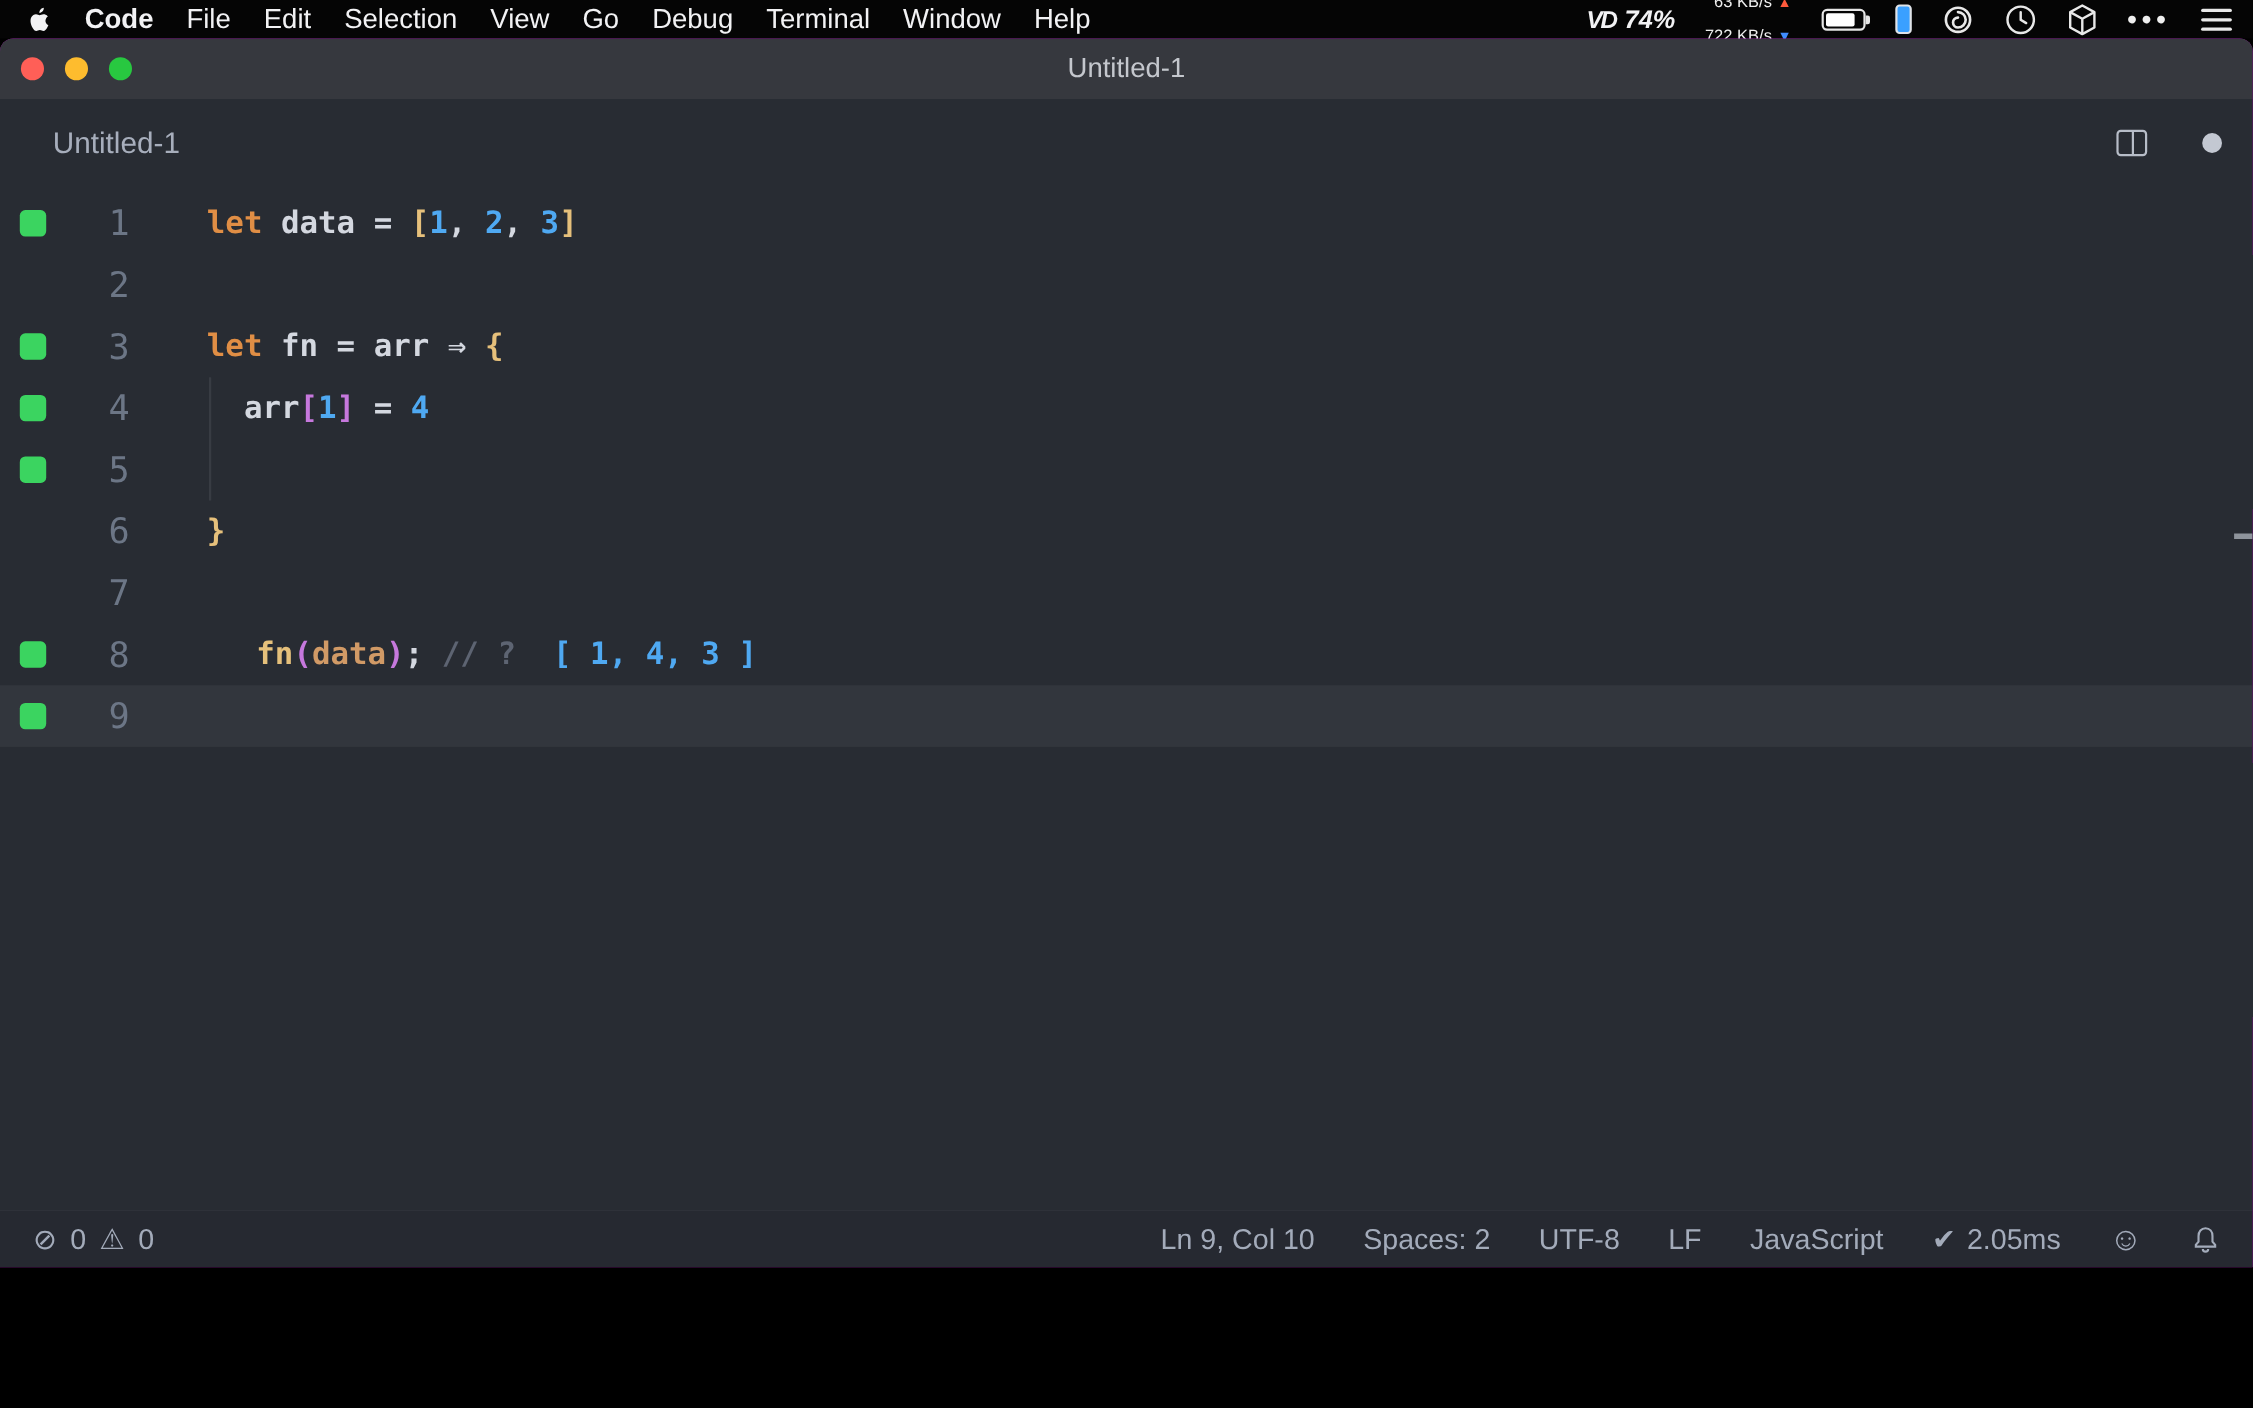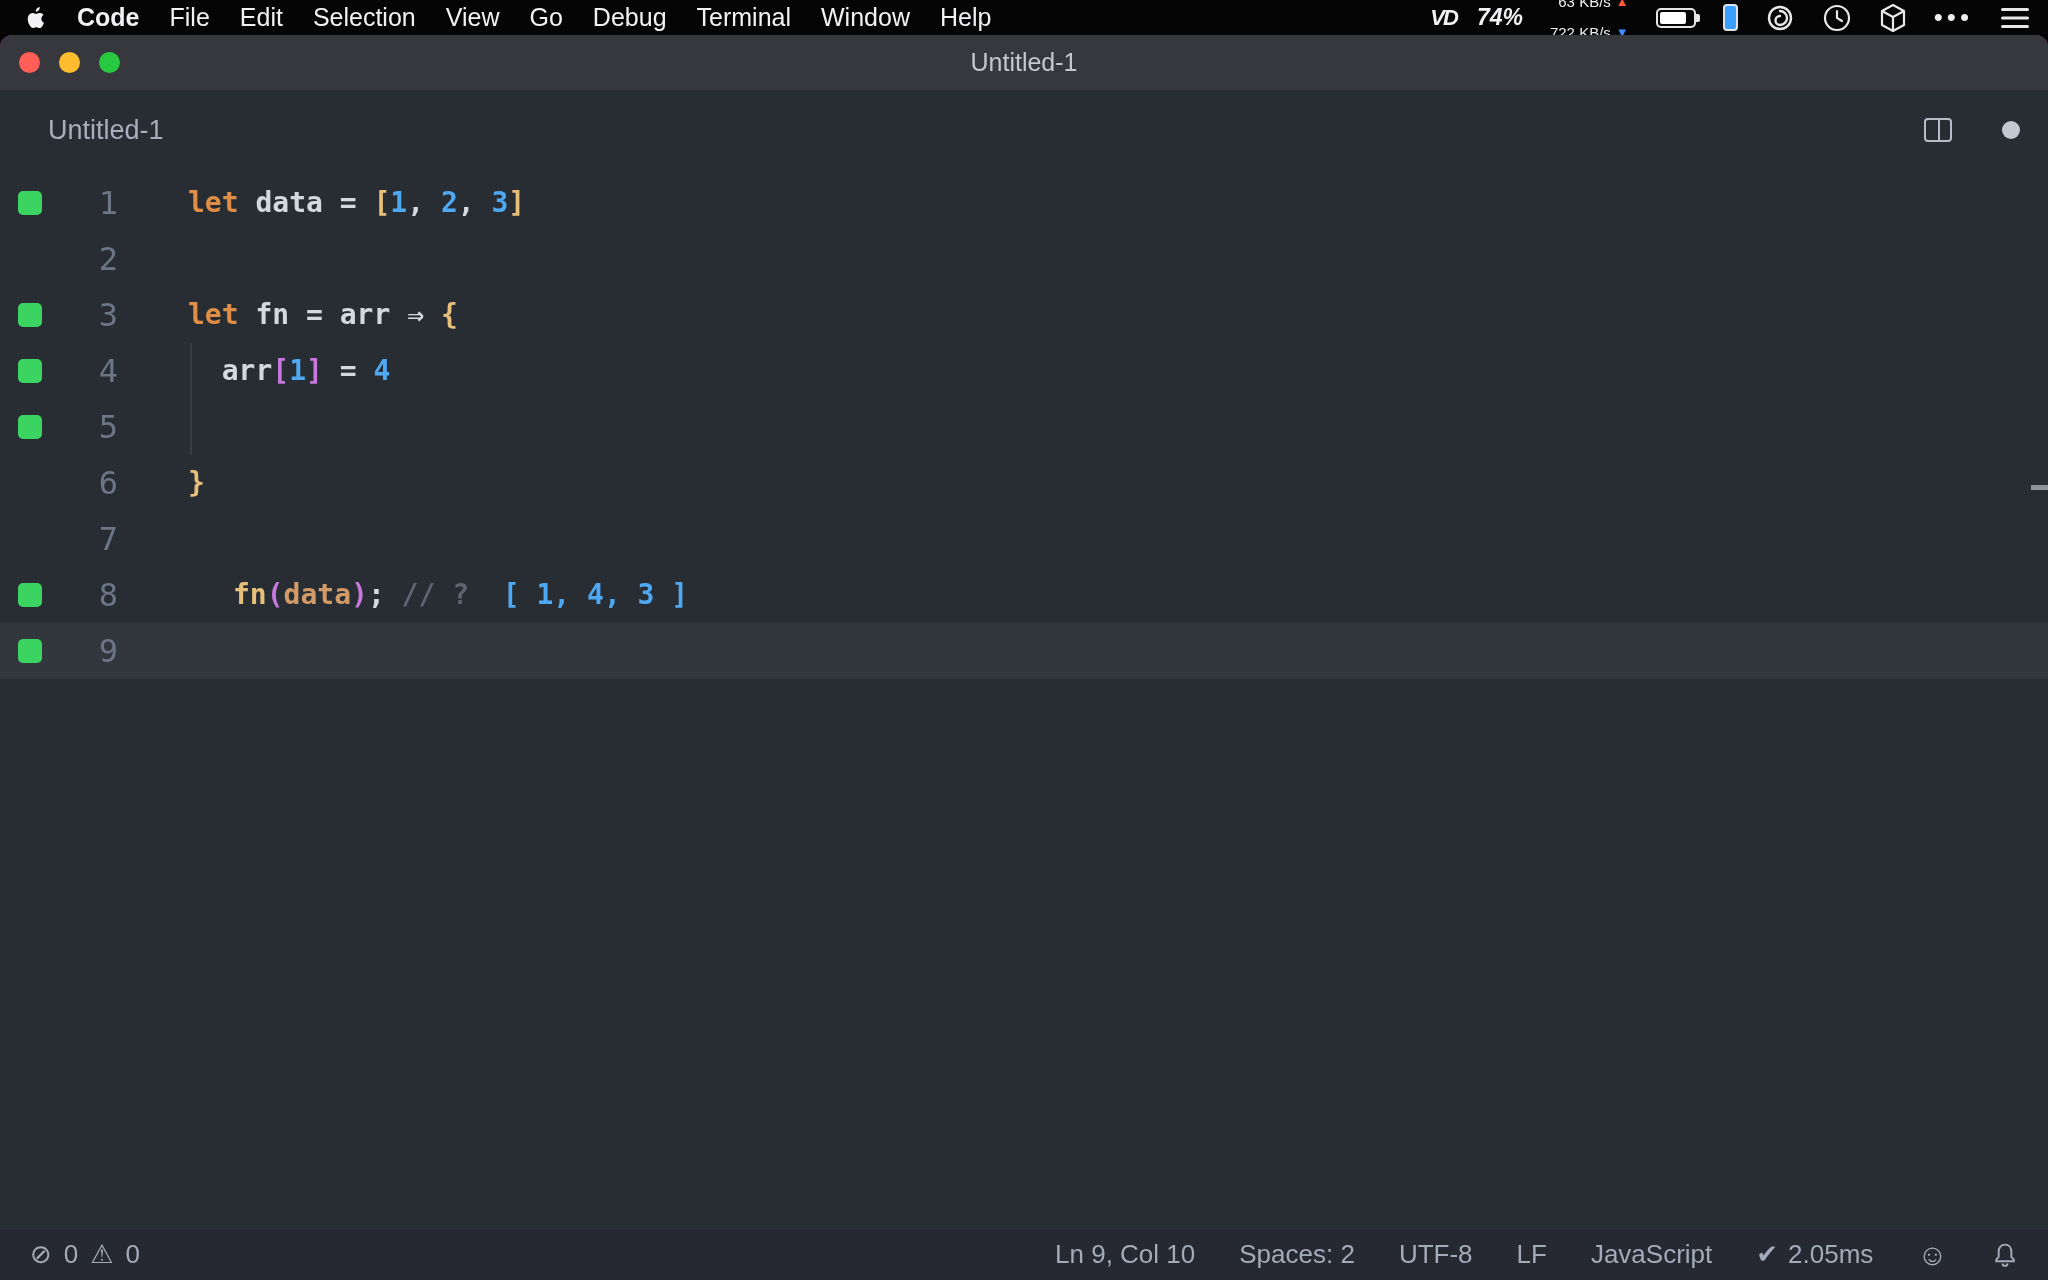--- a/index.html
+++ b/index.html
@@ -1,28 +1,28 @@
 <!DOCTYPE html>
 <html><head>
 <meta charset="utf-8">
 <style>
   * { box-sizing: border-box; margin: 0; padding: 0; }
   html,body { width:2048px; height:1280px; background:#000; overflow:hidden;
               font-family:"Liberation Sans","DejaVu Sans",sans-serif; }
-  .screen { width:2048px; height:1280px; display:flex; flex-direction:column; }
+  .screen { width:2048px; height:1152px; display:flex; flex-direction:column; }
 
   
   .menu-bar { height:35px; background:#050505; color:#f2f2f4; display:flex;
               align-items:center; justify-content:space-between; font-size:25px; flex:0 0 35px; }
   .menu-left { display:flex; align-items:center; height:100%; }
   .apple-wrap { padding:0 16px 0 24px; display:flex; align-items:center; }
   .menu-item { padding:0 15px; line-height:35px; white-space:nowrap; }
   .menu-item.app { font-weight:700; }
   .menu-right { display:flex; align-items:center; gap:27px; padding-right:18px; height:100%; }
-  .vd-group { display:flex; align-items:center; gap:20px; font-weight:700;text-align:center; }
+  .vd-group { display:flex; align-items:center; gap:8px; font-weight:700;text-align:center; }
   .vd-logo { font-style:italic; font-weight:800; font-size:22px; letter-spacing:-2px; }
   .pct { font-size:23px; font-weight:700;font-style:italic; }
   .net { display:flex; flex-direction:column; align-items:flex-end; line-height:16px;gap:15px; }
   .net-row { display:flex; align-items:center; gap:5px; font-size:15px; color:#efefef; }
   .arrow-up { color:#ff5a3c; font-size:13px; }
   .arrow-down { color:#3f8cff; font-size:13px; }
   .battery { width:40px; height:20px; border:2px solid #e6e6e6; border-radius:5px;
              position:relative; }
   .battery::after { content:""; position:absolute; right:-6px; top:4px; width:4px; height:8px;
                     background:#e6e6e6; border-radius:0 2px 2px 0; }

